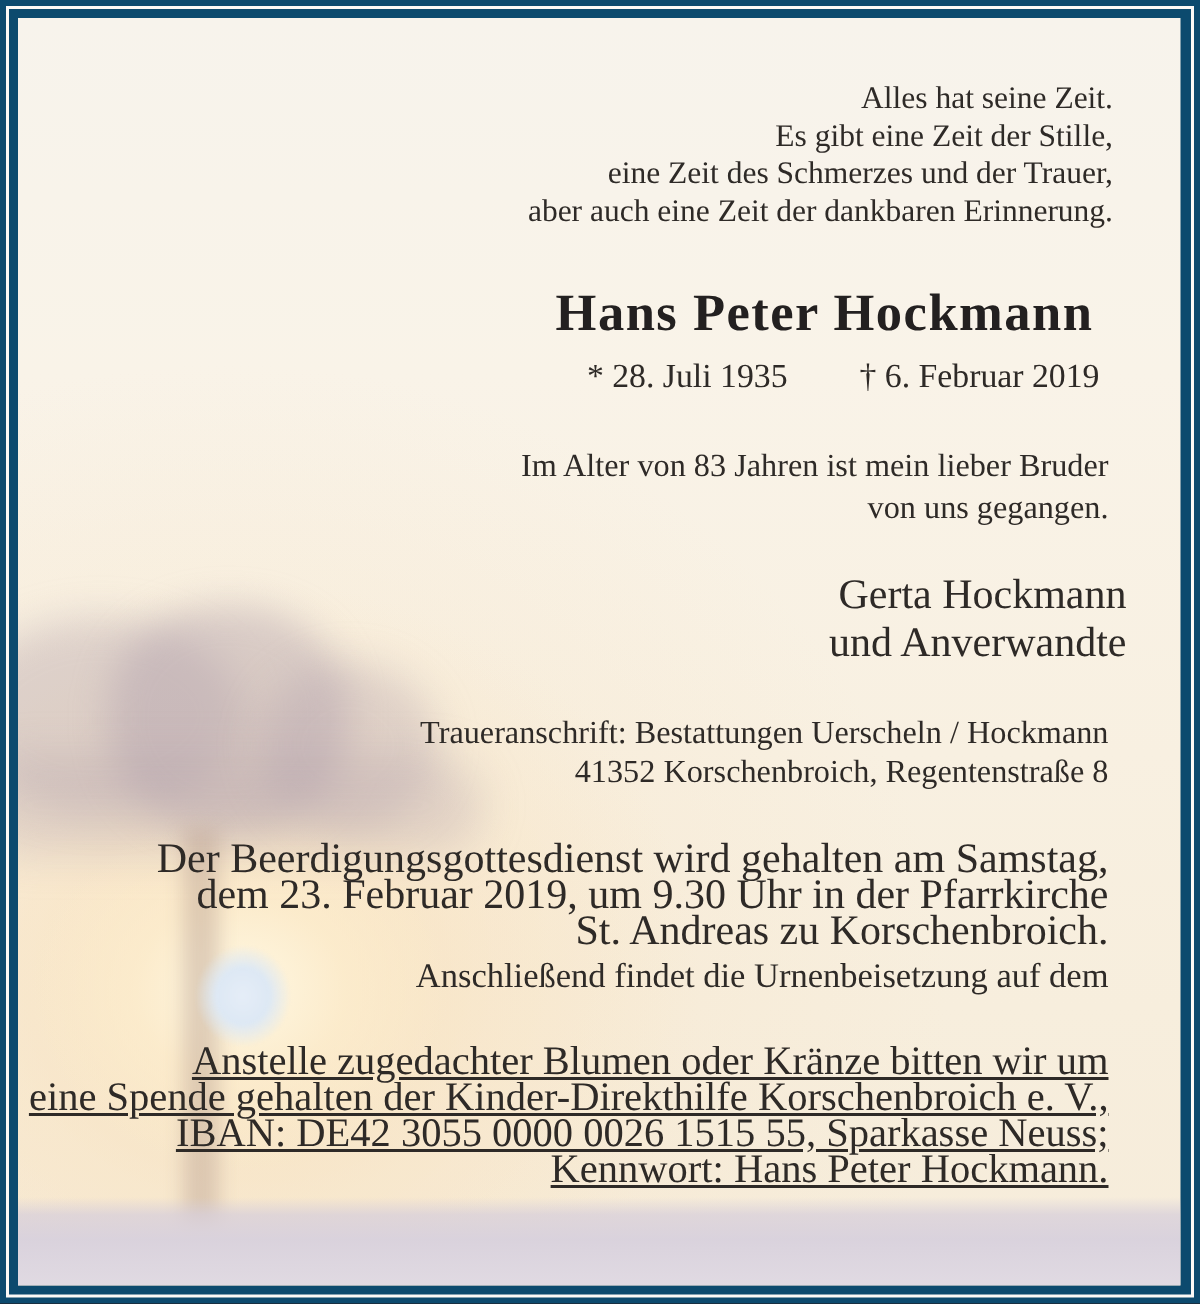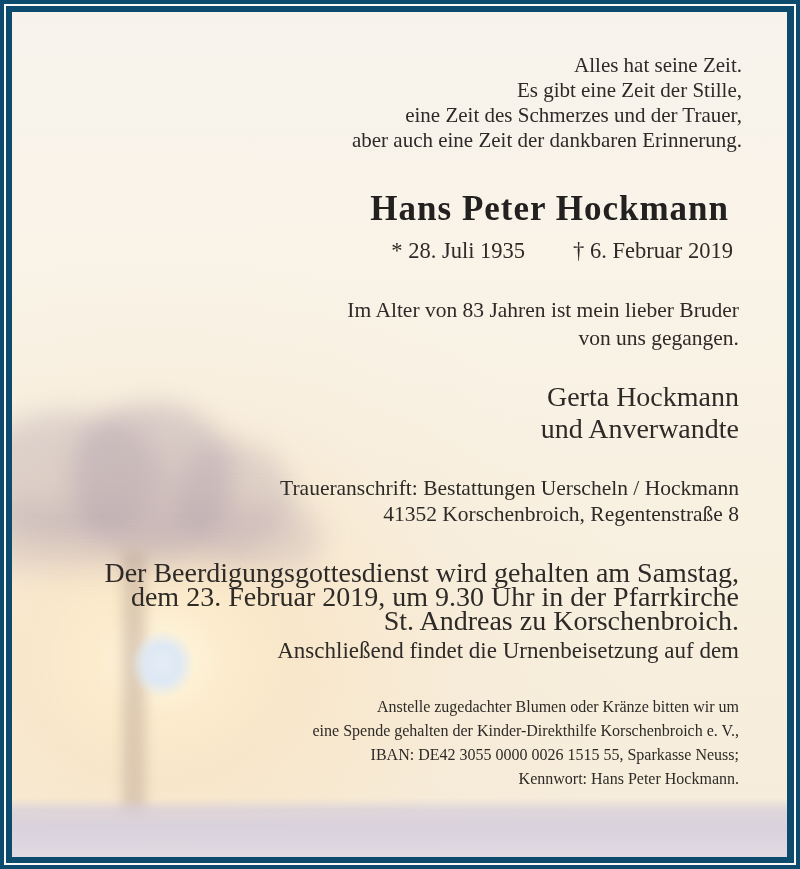--- a/index.html
+++ b/index.html
@@ -66,25 +66,25 @@
   }
   
   .content { position: absolute; inset: 0; z-index: 5; }
   .block { position: absolute; text-align: right; color: #2e2a27; }
   .epigraph     { top: 41px;  right: 45px; font-size: 21px;   line-height: 25px; }
   .name         { top: 170px; right: 56px; font-size: 35px;   line-height: 50px;
                   letter-spacing: 1px; font-weight: bold; margin: 2px; color: #232020; }
   .dates        { top: 226px; right: 54px; font-size: 22.5px; line-height: 26px; }
   .date-gap     { display: inline-block; width: 48px; }
   .announcement { top: 284px; right: 48px; font-size: 21.5px; line-height: 28px; text-align: right; }
-  .family       { top: 369px; right: 48px; font-size: 28px;   line-height: 32px; }
+  .family       { top: 369px; right: 36px; font-size: 28px;   line-height: 32px; }
   .address      { top: 464px; right: 48px; font-size: 21.5px; line-height: 25.5px; }
   .service      { top: 549px; right: 48px; font-size: 28px; line-height: 24px; }
   .burial       { top: 627px; right: 48px; font-size: 23px; line-height: 24px; }
-  .donation     { top: 683px; right: 48px; font-size: 16px; line-height: 24px; }
+  .donation     { top: 683px; right: 48px; font-size: 27px; line-height: 24px; text-decoration: underline; }
 </style>
 </head>
 <body>
 
 <div class="stage">
   <div class="frame-line"></div>
 
   <div class="card">
 
     <div class="bg-layer glow"></div>

